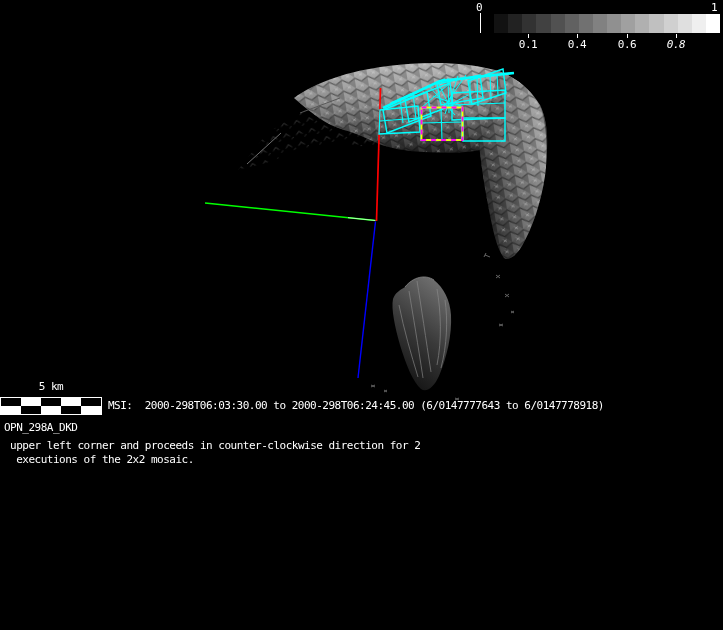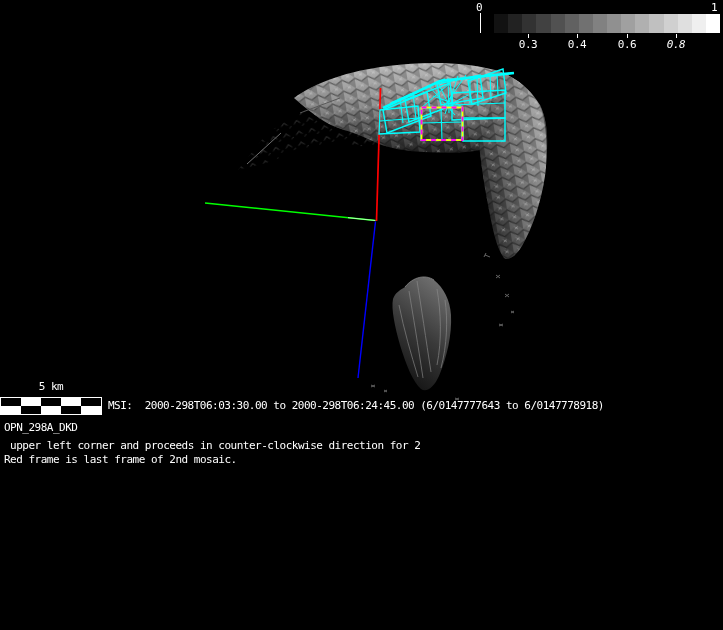--- a/index.html
+++ b/index.html
@@ -172,21 +172,21 @@
       <div class="step" style="background: rgb(192, 192, 192);"></div>
       <div class="step" style="background: rgb(208, 208, 208);"></div>
       <div class="step" style="background: rgb(223, 223, 223);"></div>
       <div class="step" style="background: rgb(239, 239, 239);"></div>
       <div class="step" style="background: rgb(255, 255, 255);"></div>
     </div>
   <div class="cb-tick" style="left:528px;"></div>
   <div class="cb-tick" style="left:577px;"></div>
   <div class="cb-tick" style="left:627px;"></div>
   <div class="cb-tick" style="left:676px;"></div>
-  <span class="bittext cb-num" style="left:517px;">0.3</span>
+  <span class="bittext cb-num" style="left:517px;">0.1</span>
   <span class="bittext cb-num" style="left:566px;">0.4</span>
   <span class="bittext cb-num" style="left:616px;">0.6</span>
   <span class="bittext cb-num" style="left:665px;font-style:italic;">0.8</span>
 </div>
 
 <div>
   <div id="scalebar-label" class="bittext">5 km</div>
   <div id="scalebar-board">
       <div style="background: rgb(0, 0, 0);"></div>
       <div style="background: rgb(255, 255, 255);"></div>
@@ -199,14 +199,14 @@
       <div style="background: rgb(0, 0, 0);"></div>
       <div style="background: rgb(255, 255, 255);"></div>
     </div>
 </div>
 
 <div id="status-line" class="bittext">MSI:  2000-298T06:03:30.00 to 2000-298T06:24:45.00 (6/0147777643 to 6/0147778918)</div>
 
 <div id="caption">
   <div class="bittext idline">OPN_298A_DKD</div>
   <div class="bittext capline"> upper left corner and proceeds in counter-clockwise direction for 2</div>
-  <div class="bittext capline">Red frame is last frame of 2nd mosaic.</div>
+  <div class="bittext capline">  executions of the 2x2 mosaic.</div>
 </div>
 
 </body></html>

